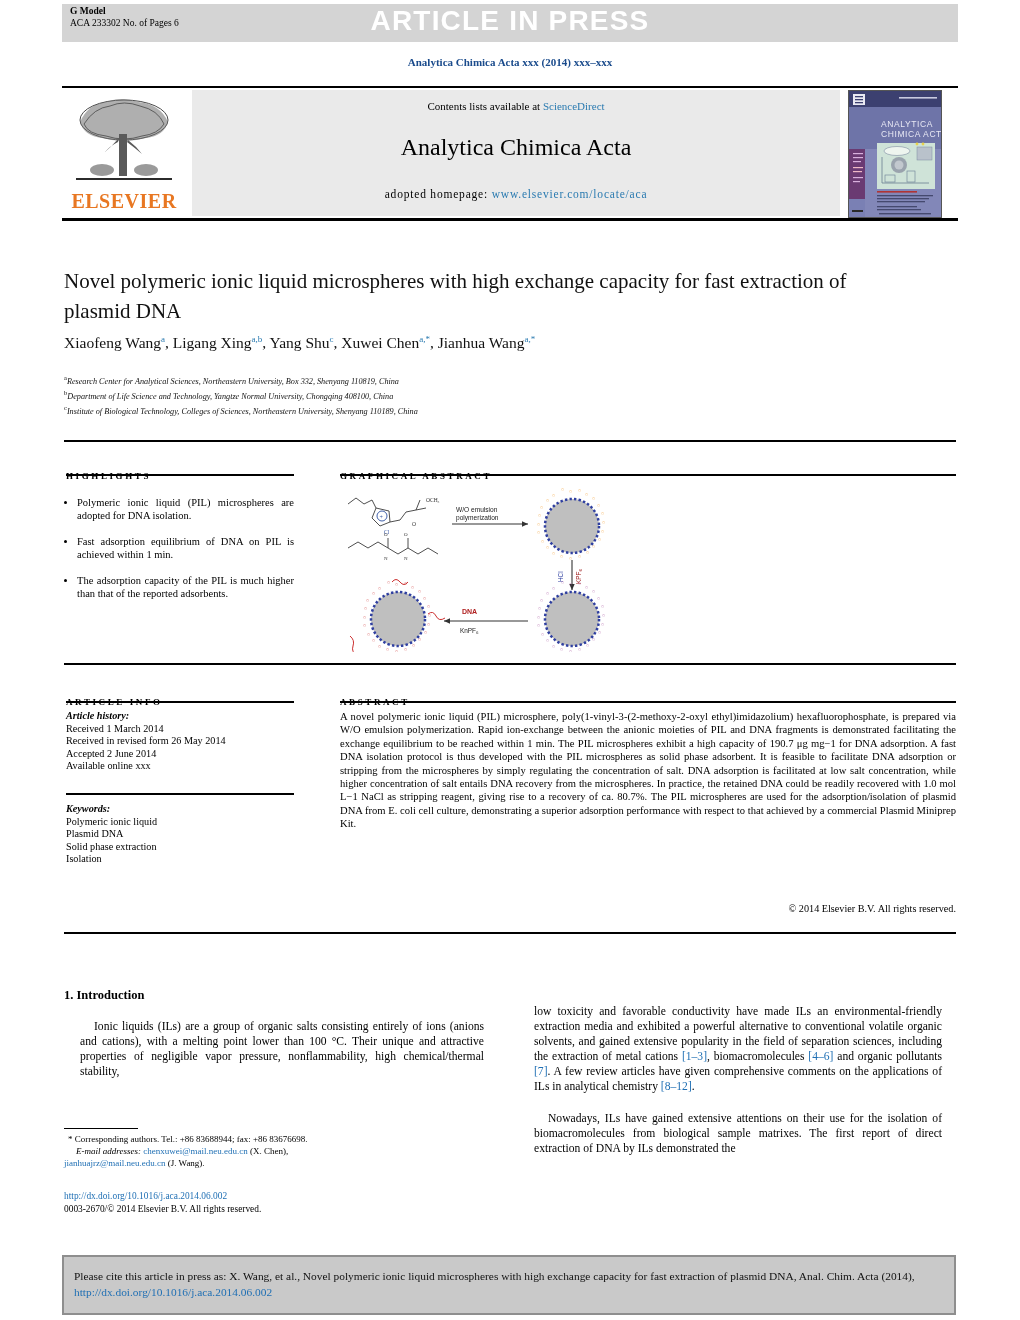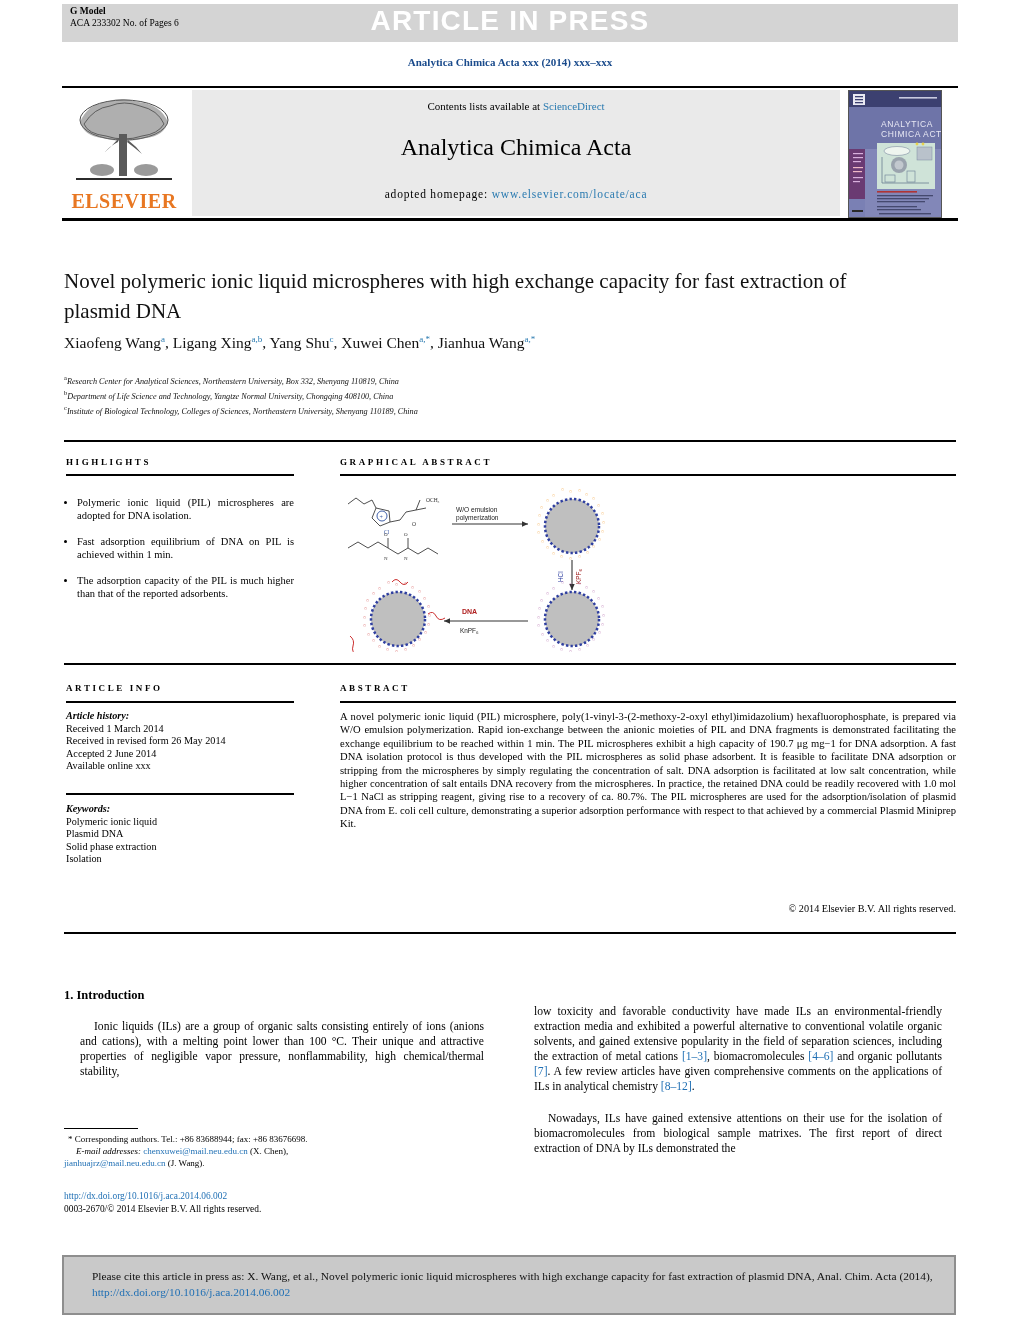--- a/index.html
+++ b/index.html
@@ -94,21 +94,21 @@
   }
   .affils sup{font-style:normal;font-size:6.5px;}
 
   
   .hr-thin{position:absolute;background:#000;height:1px;}
 
   
   .sec-head{
     position:absolute;
     font-family:"Liberation Serif", serif;
-    font-size:9px;font-weight:bold;letter-spacing:2.6px;color:#000;
+    font-size:9px;font-weight:bold;letter-spacing:2.6px;color:#000;margin-top:14px;
   }
   .highlights-list{
     position:absolute;left:66px;top:484px;width:228px;
     font-family:"Liberation Serif", serif;
     font-size:10.5px;line-height:13.4px;text-align:justify;
   }
   .highlights-list li{margin:12px 0 2px 0;padding:0;}
   .highlights-list ul{margin:0;padding-left:11px;list-style:disc;}
 
   .ainfo-body{
@@ -171,21 +171,21 @@
     font-family:"Liberation Serif", serif;font-size:9.4px;line-height:12.6px;
   }
   .doi-block a{color:#1f6fb4;text-decoration:none;}
 
   
   .cite-box{
     position:absolute;left:62px;top:1255px;width:890px;height:56px;
     background:#c9c9c9;border:2px solid #8e8e8e;
   }
   .cite-text{
-    position:absolute;left:92px;top:1268px;width:856px;
+    position:absolute;left:74px;top:1268px;width:856px;
     font-family:"Liberation Serif", serif;
     font-size:11.4px;line-height:16px;color:#111;
   }
   .cite-text a{color:#1f6fb4;text-decoration:none;}
 </style>
 </head>
 <body>
 
 <div class="page">
 

